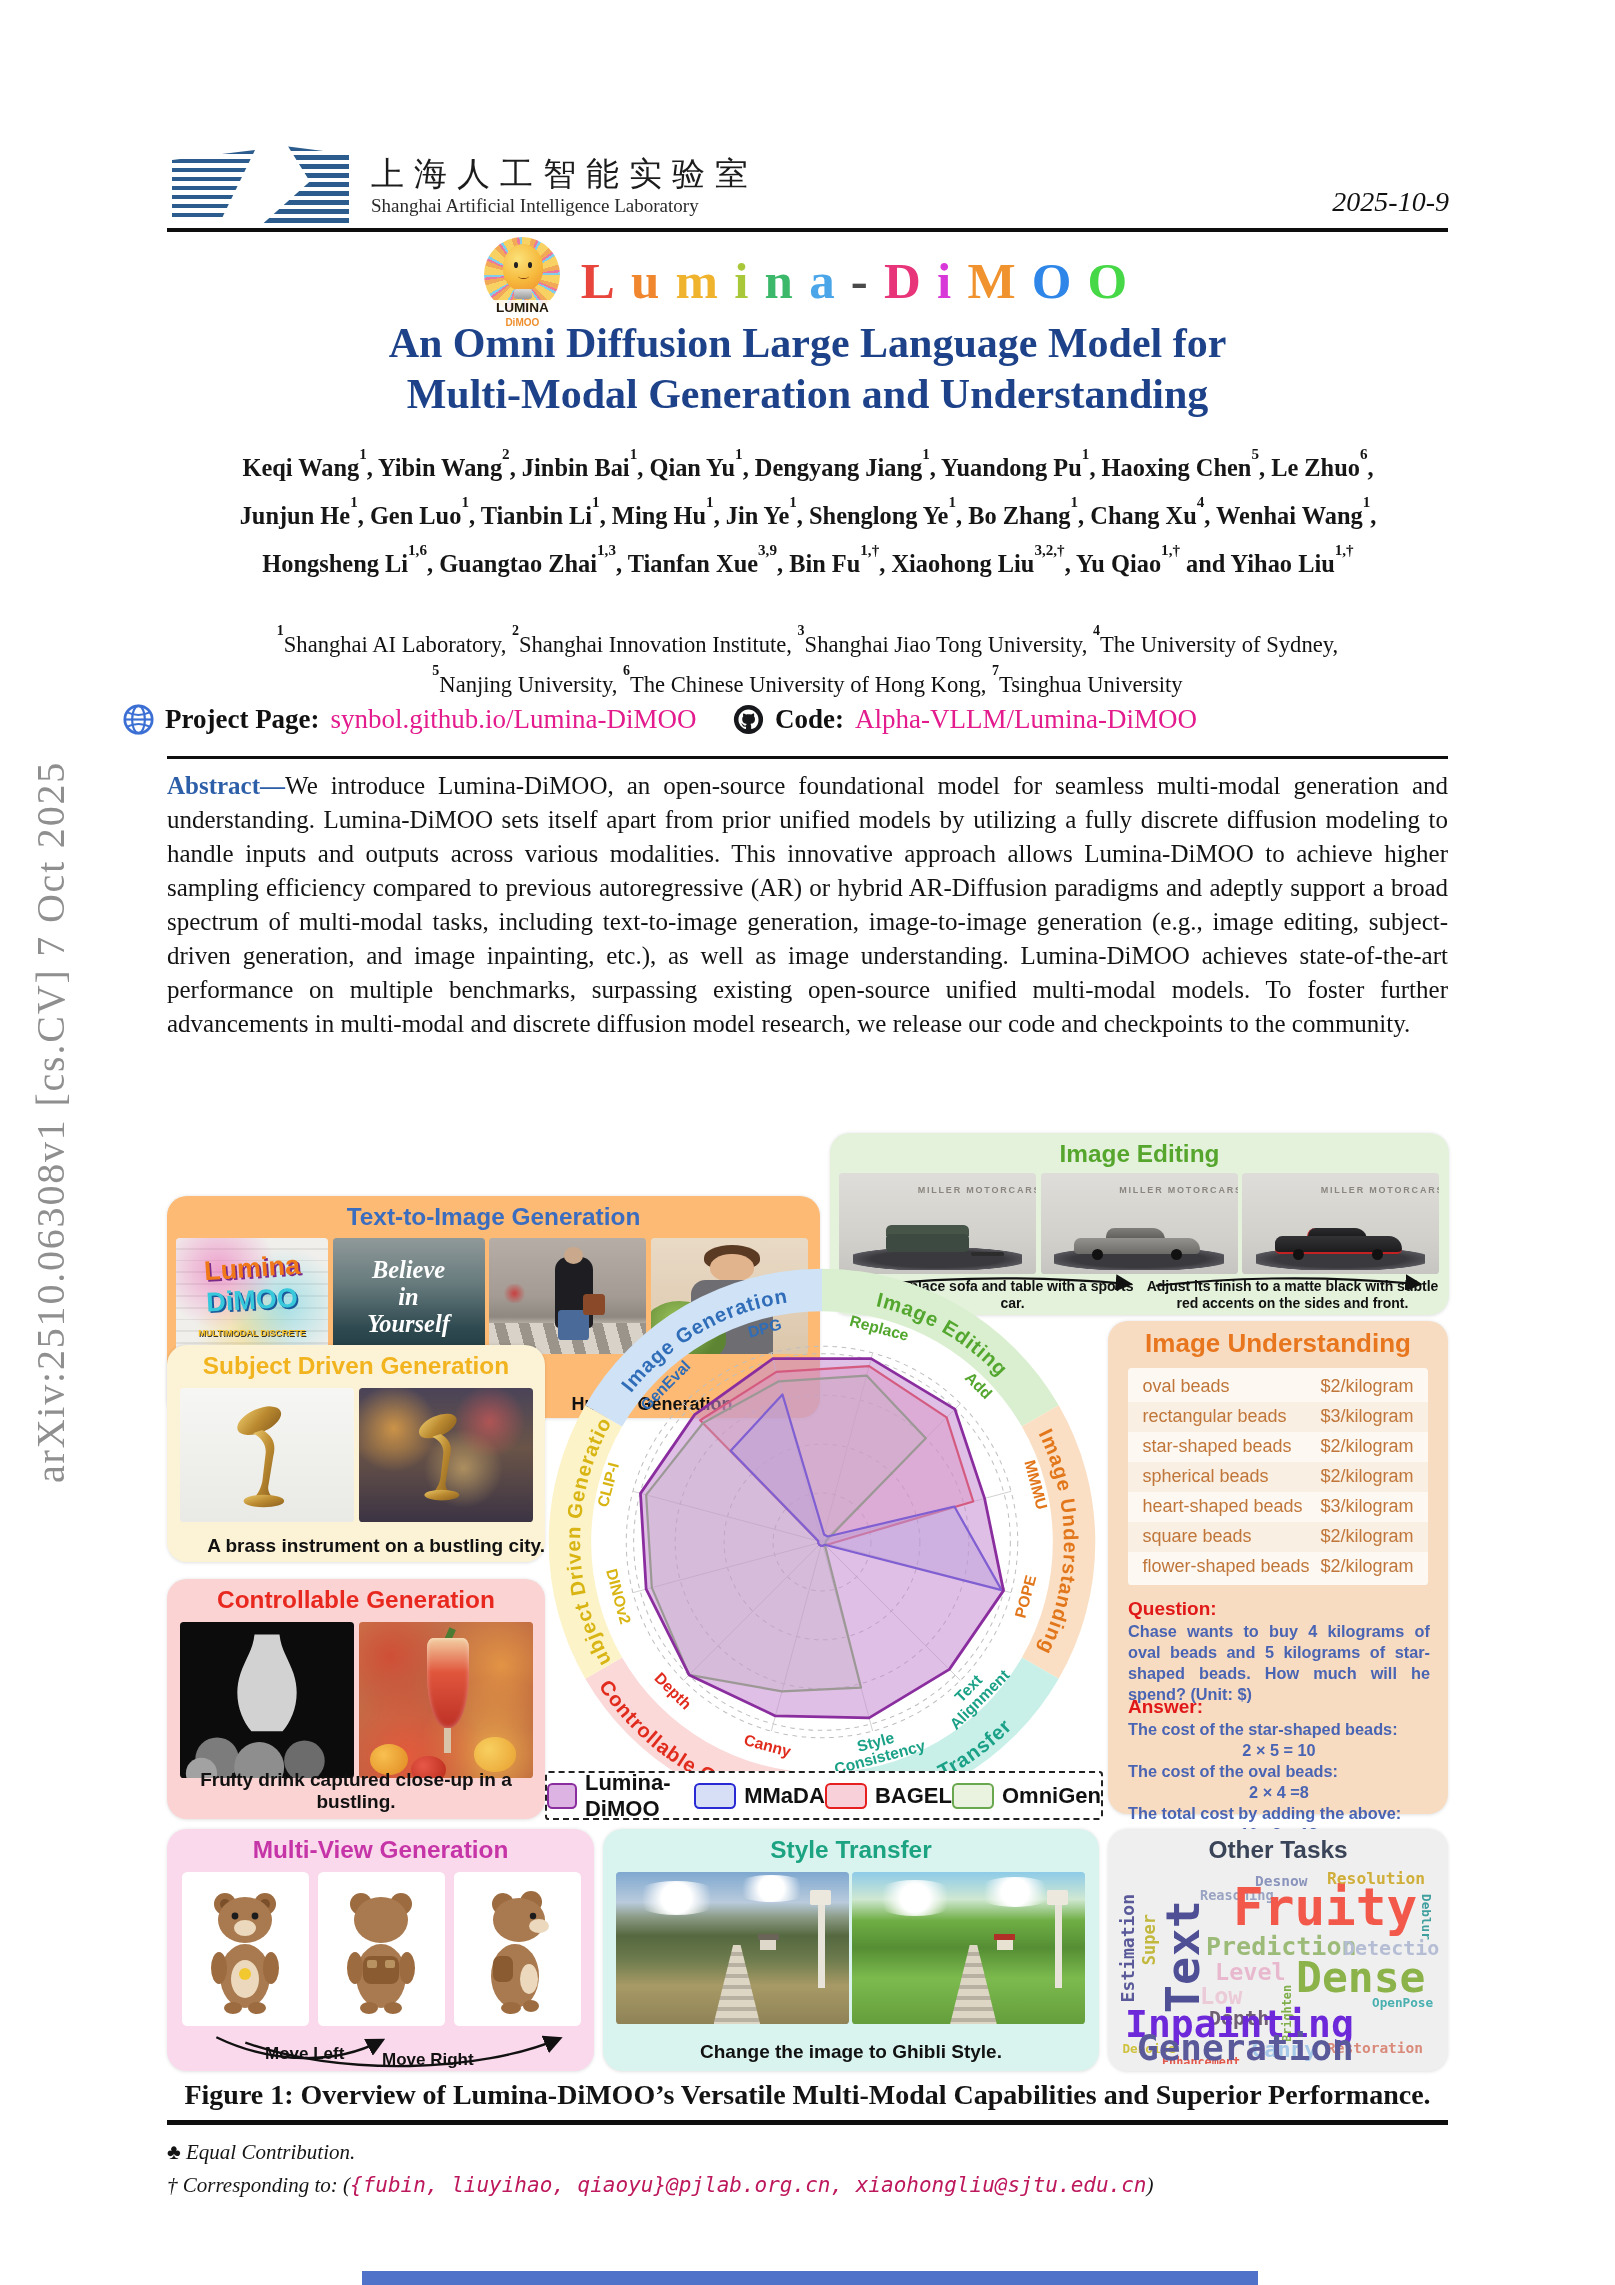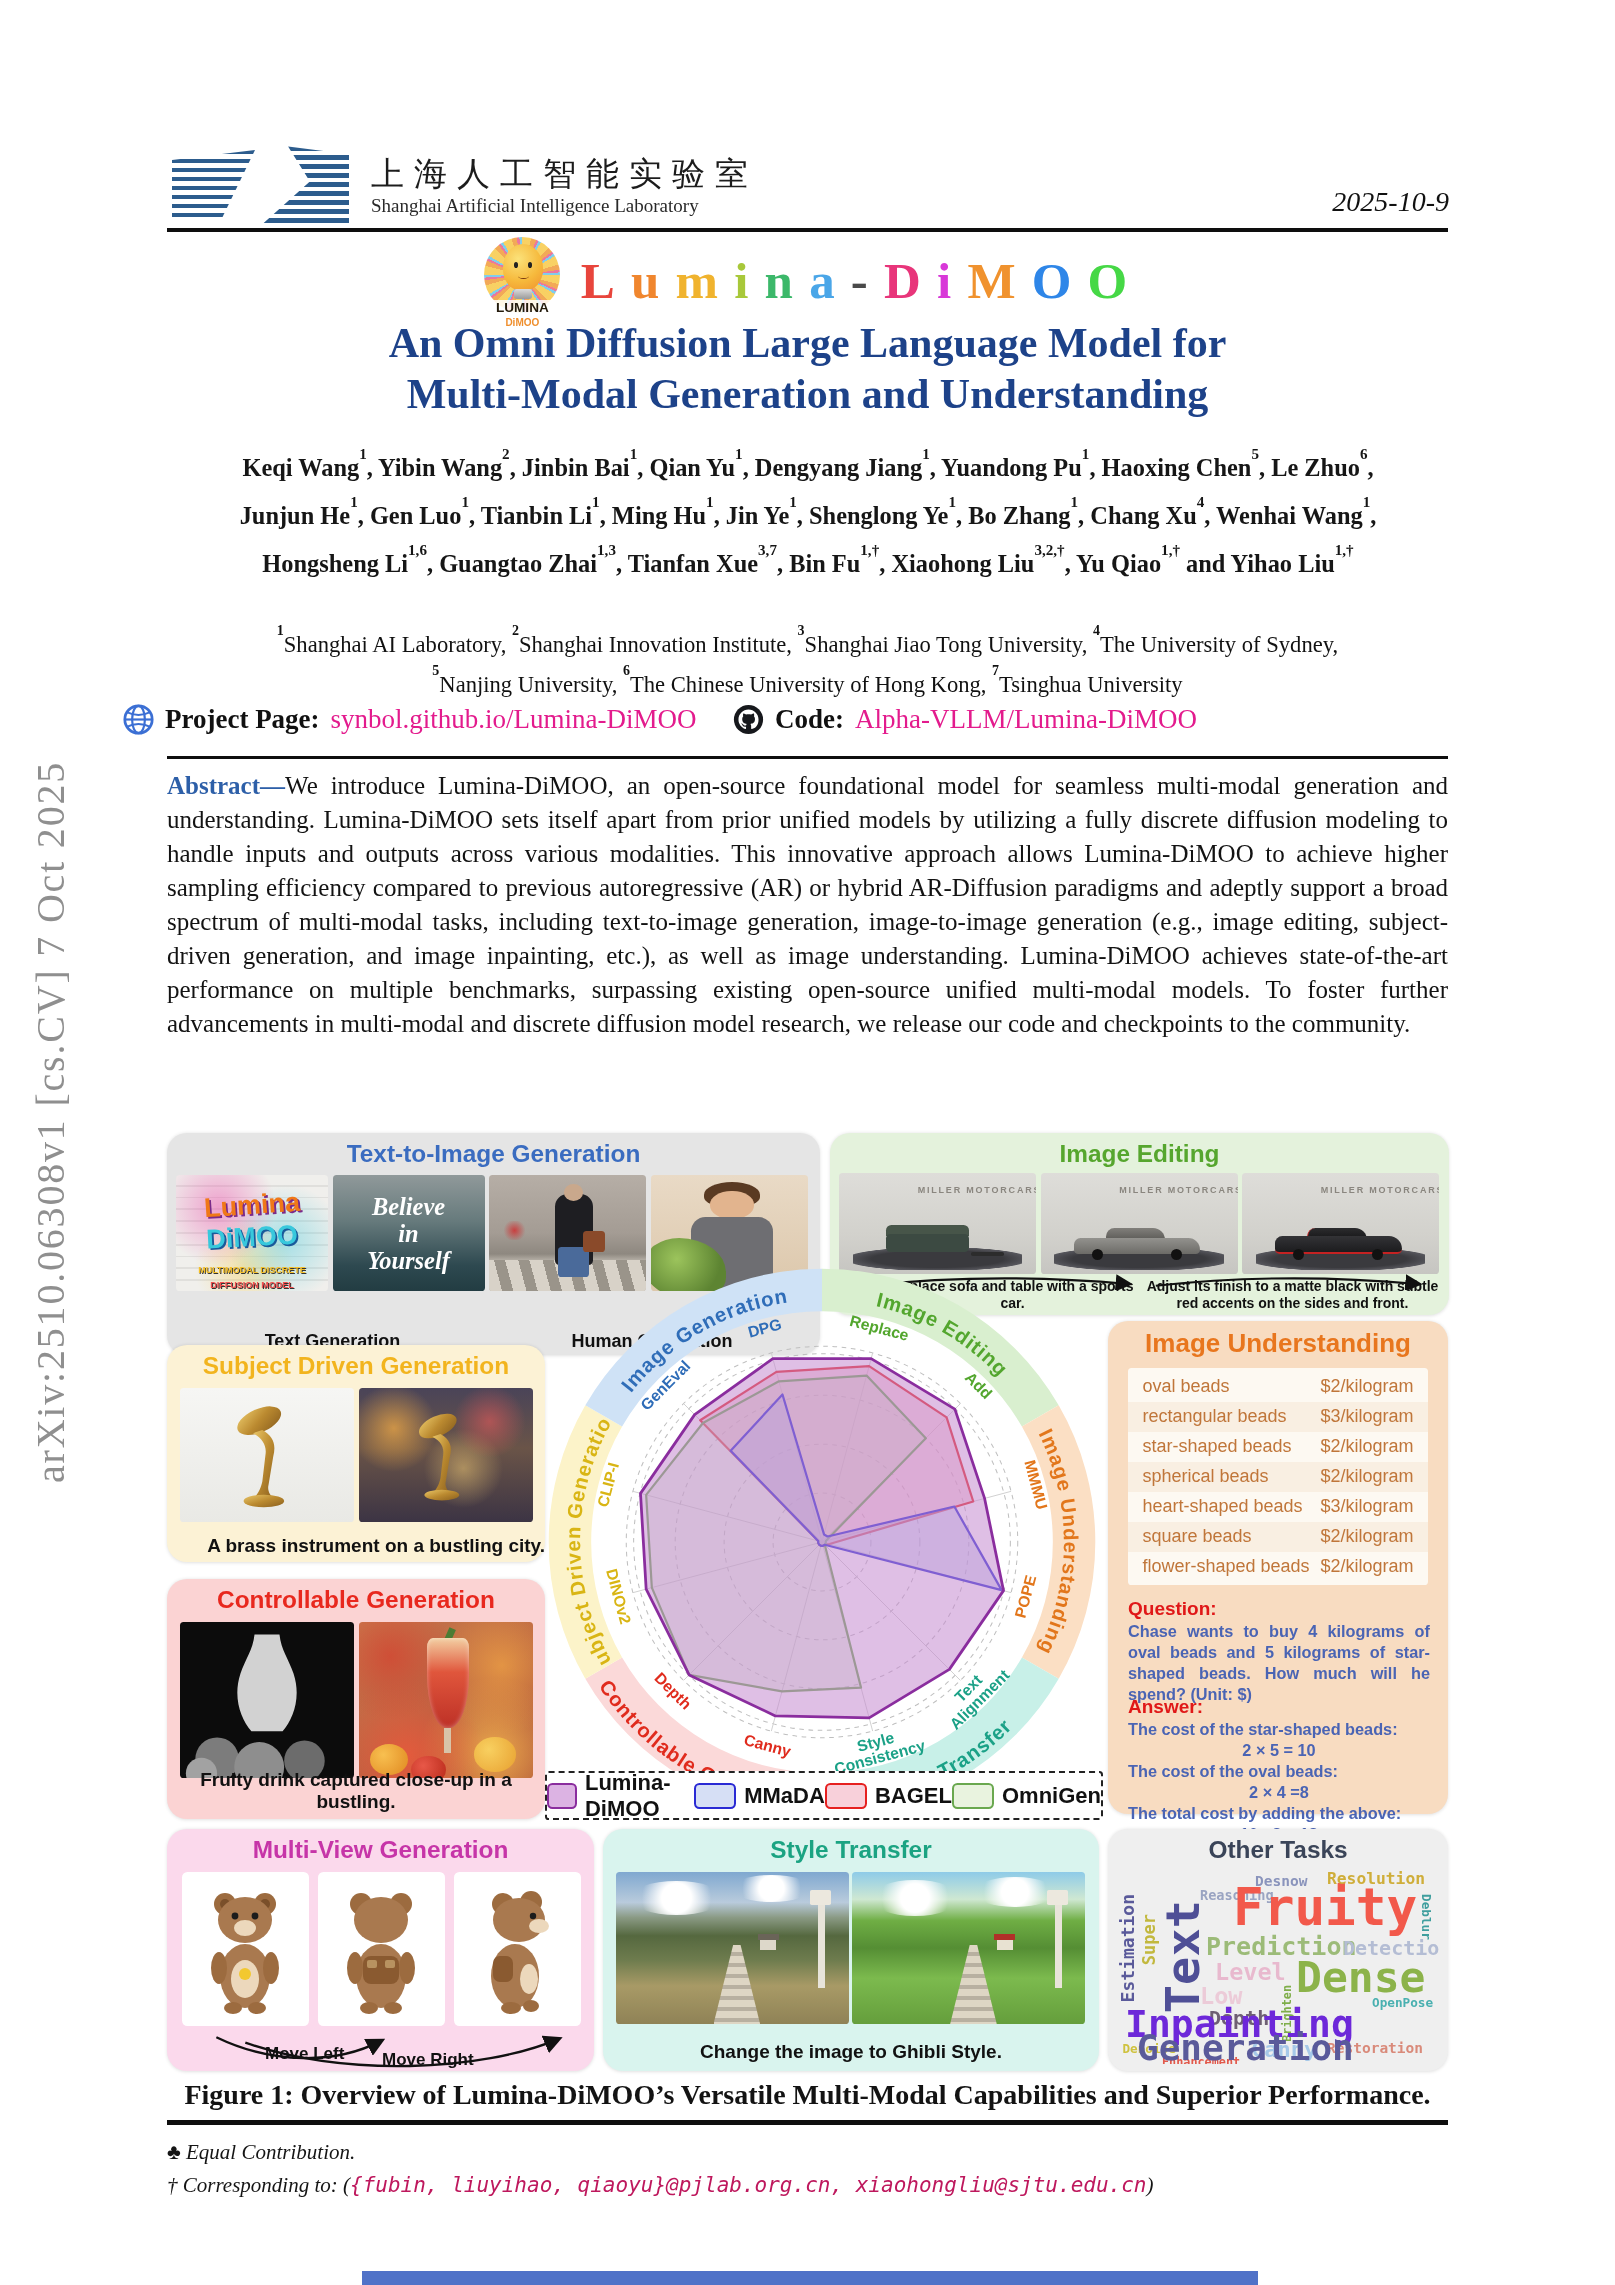--- a/index.html
+++ b/index.html
@@ -173,21 +173,21 @@
   </div>
 
   <div class="title">
     <div>An Omni Diffusion Large Language Model for</div>
     <div>Multi-Modal Generation and Understanding</div>
   </div>
 
   <div class="authors">
     <div>Keqi Wang<sup>1</sup>, Yibin Wang<sup>2</sup>, Jinbin Bai<sup>1</sup>, Qian Yu<sup>1</sup>, Dengyang Jiang<sup>1</sup>, Yuandong Pu<sup>1</sup>, Haoxing Chen<sup>5</sup>, Le Zhuo<sup>6</sup>,</div>
     <div>Junjun He<sup>1</sup>, Gen Luo<sup>1</sup>, Tianbin Li<sup>1</sup>, Ming Hu<sup>1</sup>, Jin Ye<sup>1</sup>, Shenglong Ye<sup>1</sup>, Bo Zhang<sup>1</sup>, Chang Xu<sup>4</sup>, Wenhai Wang<sup>1</sup>,</div>
-    <div>Hongsheng Li<sup>1,6</sup>, Guangtao Zhai<sup>1,3</sup>, Tianfan Xue<sup>3,7</sup>, Bin Fu<sup>1,†</sup>, Xiaohong Liu<sup>3,2,†</sup>, Yu Qiao<sup>1,†</sup> and Yihao Liu<sup>1,†</sup></div>
+    <div>Hongsheng Li<sup>1,6</sup>, Guangtao Zhai<sup>1,3</sup>, Tianfan Xue<sup>3,9</sup>, Bin Fu<sup>1,†</sup>, Xiaohong Liu<sup>3,2,†</sup>, Yu Qiao<sup>1,†</sup> and Yihao Liu<sup>1,†</sup></div>
   </div>
 
   <div class="affils">
     <div><sup>1</sup>Shanghai AI Laboratory, <sup>2</sup>Shanghai Innovation Institute, <sup>3</sup>Shanghai Jiao Tong University, <sup>4</sup>The University of Sydney,</div>
     <div><sup>5</sup>Nanjing University, <sup>6</sup>The Chinese University of Hong Kong, <sup>7</sup>Tsinghua University</div>
   </div>
 
   <div class="links">
     <svg width="31" height="31" viewBox="0 0 34 34">
       <circle cx="17" cy="17" r="15" fill="none" stroke="#3b6fd4" stroke-width="3"></circle>
@@ -202,21 +202,21 @@
       <circle cx="17" cy="17" r="16" fill="#16181c"></circle>
       <path d="M17 6c-6.1 0-11 4.9-11 11 0 4.9 3.1 9 7.5 10.4.6.1.8-.2.8-.5v-2c-3 .7-3.7-1.3-3.7-1.3-.5-1.3-1.2-1.6-1.2-1.6-1-.7.1-.7.1-.7 1.1.1 1.7 1.1 1.7 1.1 1 1.7 2.6 1.2 3.2.9.1-.7.4-1.2.7-1.5-2.4-.3-5-1.2-5-5.4 0-1.2.4-2.2 1.1-3-.1-.3-.5-1.4.1-2.9 0 0 .9-.3 3 1.1.9-.2 1.8-.4 2.8-.4s1.9.1 2.8.4c2.1-1.4 3-1.1 3-1.1.6 1.5.2 2.6.1 2.9.7.8 1.1 1.8 1.1 3 0 4.3-2.6 5.2-5 5.4.4.3.8 1 .8 2v3c0 .3.2.6.8.5C24.9 26.9 28 22.9 28 17c0-6.1-4.9-11-11-11z" fill="#fff"></path>
     </svg>
     <span class="lbl">Code:</span>
     <a>Alpha-VLLM/Lumina-DiMOO</a>
   </div>
   <div class="rule rule2"></div>
 
   <div class="abstract"><span class="ab-label">Abstract—</span><span>We introduce Lumina-DiMOO, an open-source foundational model for seamless multi-modal generation and understanding. Lumina-DiMOO sets itself apart from prior unified models by utilizing a fully discrete diffusion modeling to handle inputs and outputs across various modalities. This innovative approach allows Lumina-DiMOO to achieve higher sampling efficiency compared to previous autoregressive (AR) or hybrid AR-Diffusion paradigms and adeptly support a broad spectrum of multi-modal tasks, including text-to-image generation, image-to-image generation (e.g., image editing, subject-driven generation, and image inpainting, etc.), as well as image understanding. Lumina-DiMOO achieves state-of-the-art performance on multiple benchmarks, surpassing existing open-source unified multi-modal models. To foster further advancements in multi-modal and discrete diffusion model research, we release our code and checkpoints to the community.</span></div>
 
-  <div class="panel" style="left:167px;top:1133px;width:653px;height:222px;background:#e5e5e5;">
+  <div class="panel" style="left:167px;top:1196px;width:653px;height:222px;background:#fdba74;">
     <div class="ptitle" style="color:#3a6cc0;">Text-to-Image Generation</div>
     <div class="imgrow" style="left:9px;top:42px;gap:4.5px;">
       <div class="ph graffiti" style="width:152px;height:116px;">
         <div class="g1">Lumina</div>
         <div class="g2">DiMOO</div>
         <div class="g3">MULTIMODAL  DISCRETE</div>
         <div class="g4">DIFFUSION MODEL</div>
       </div>
       <div class="ph believe" style="width:152px;height:116px;">
         <div class="btxt">Believe

